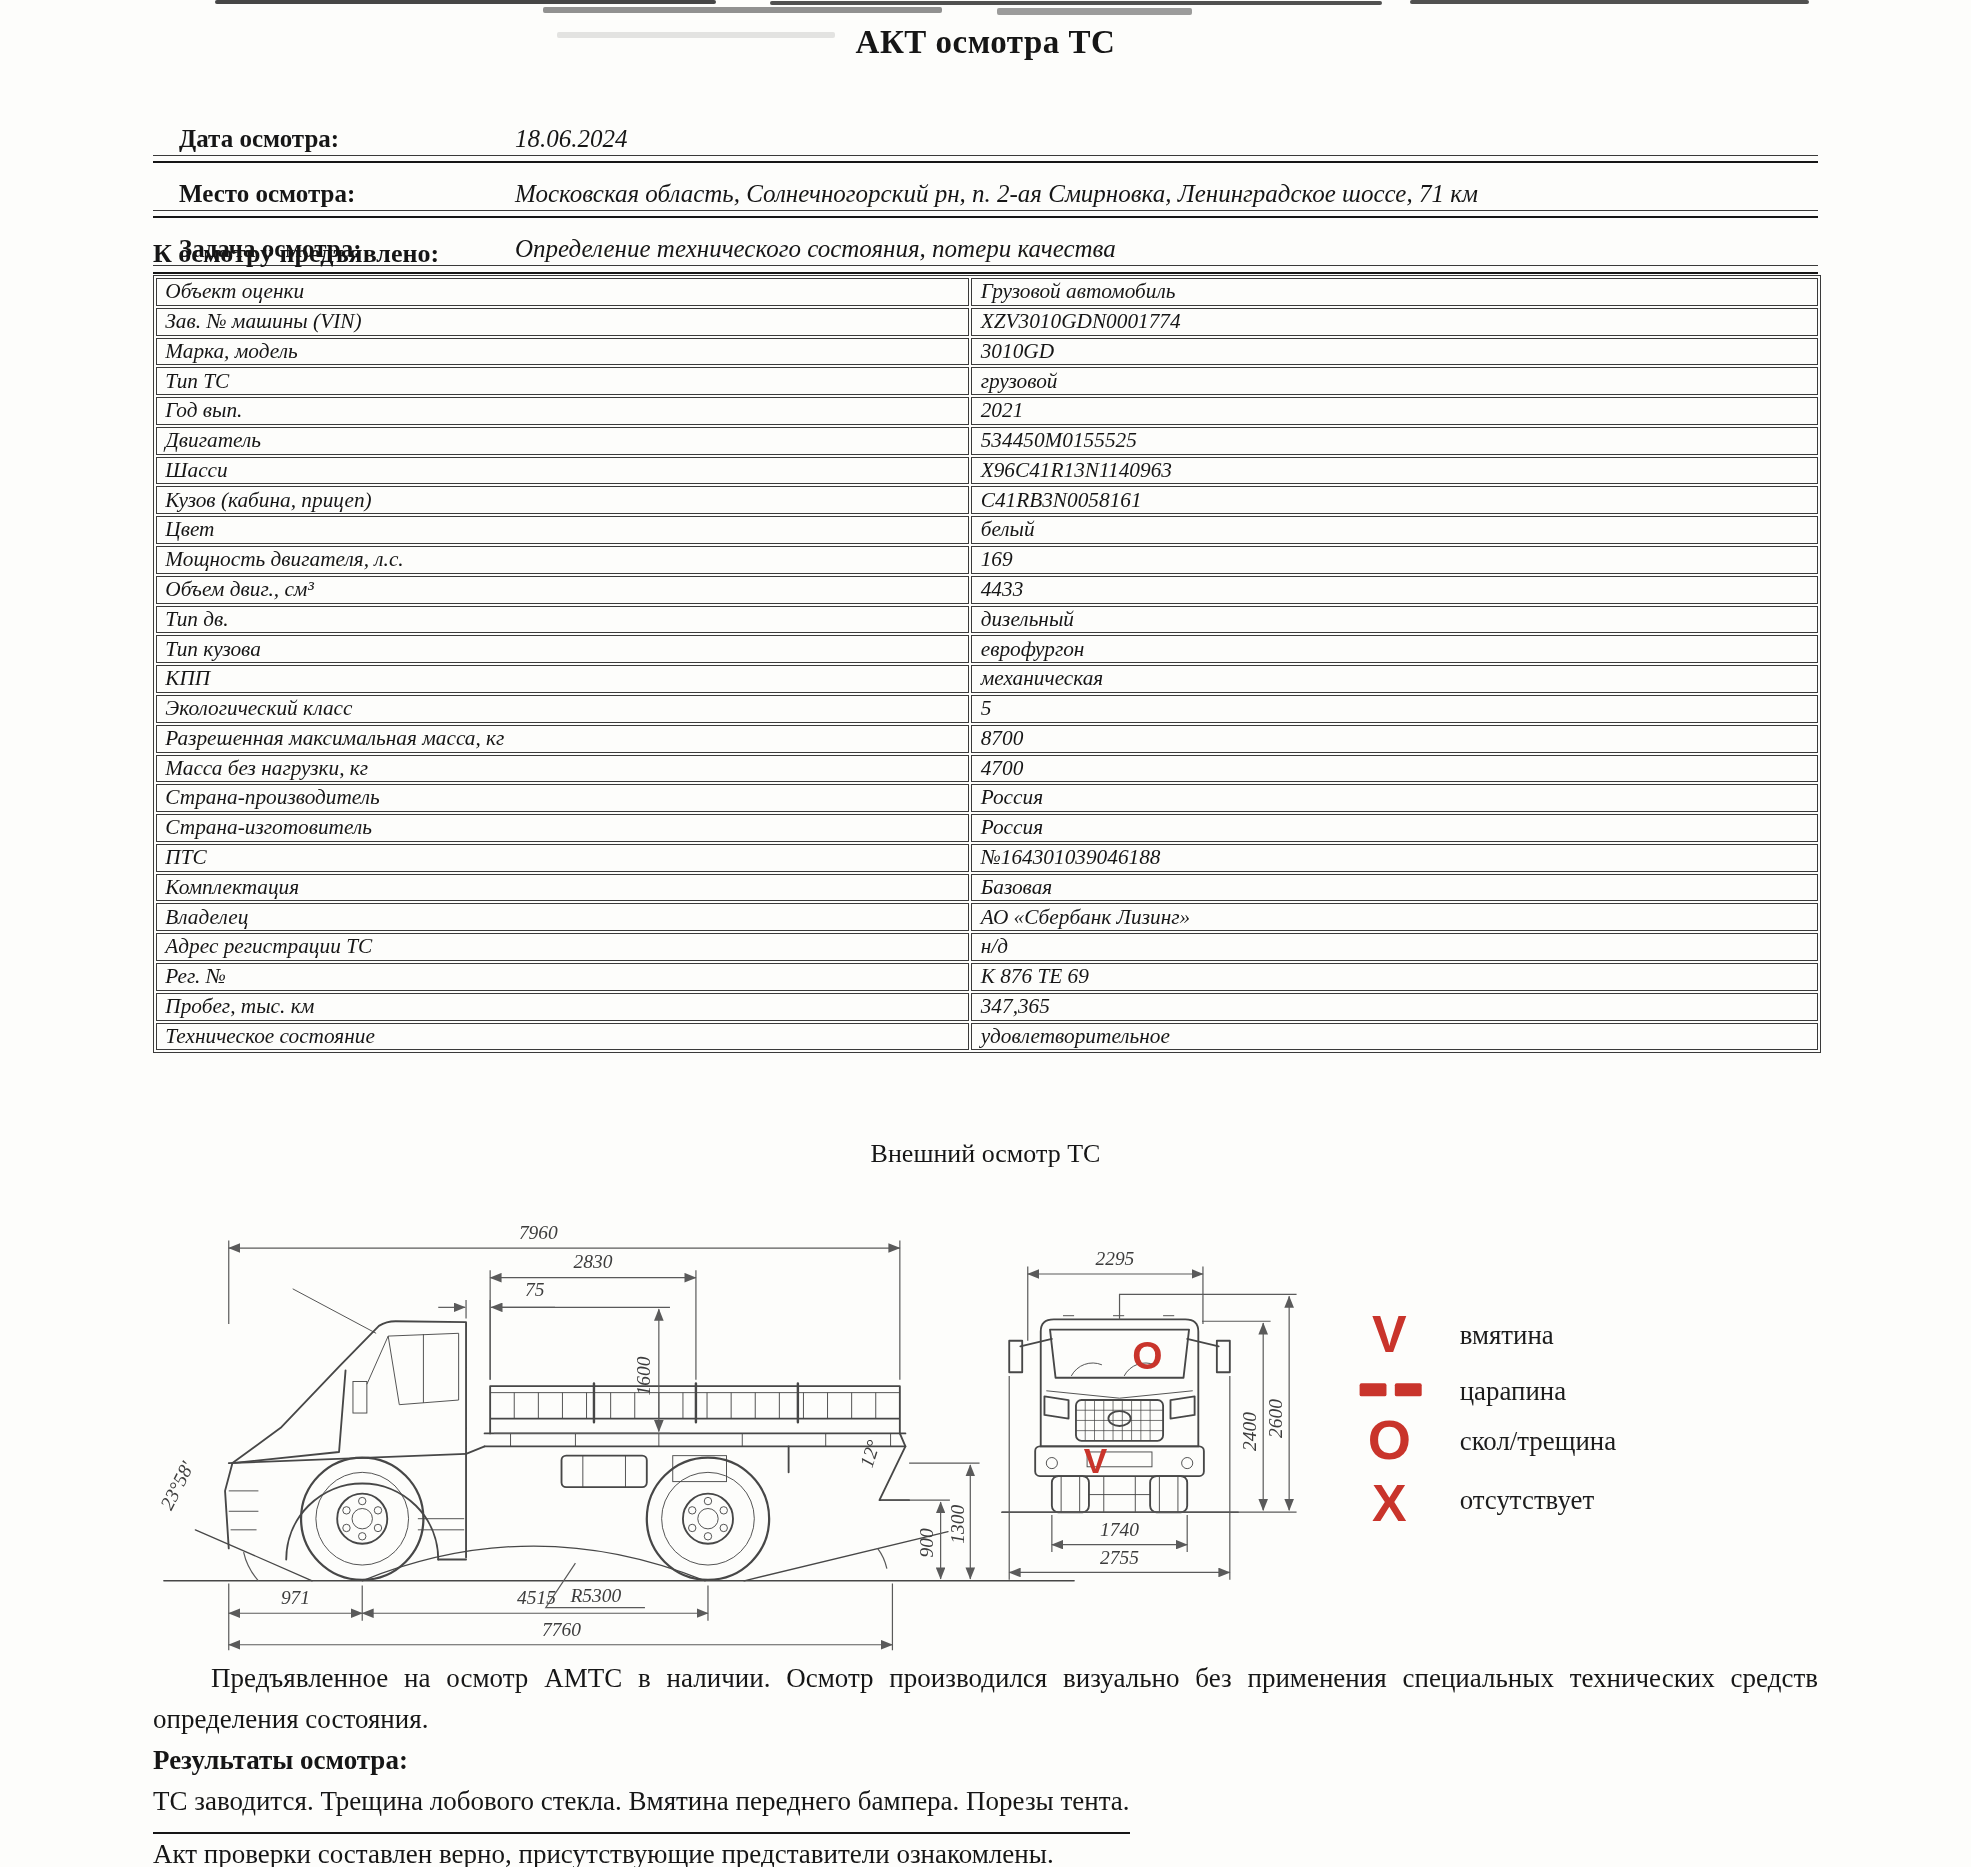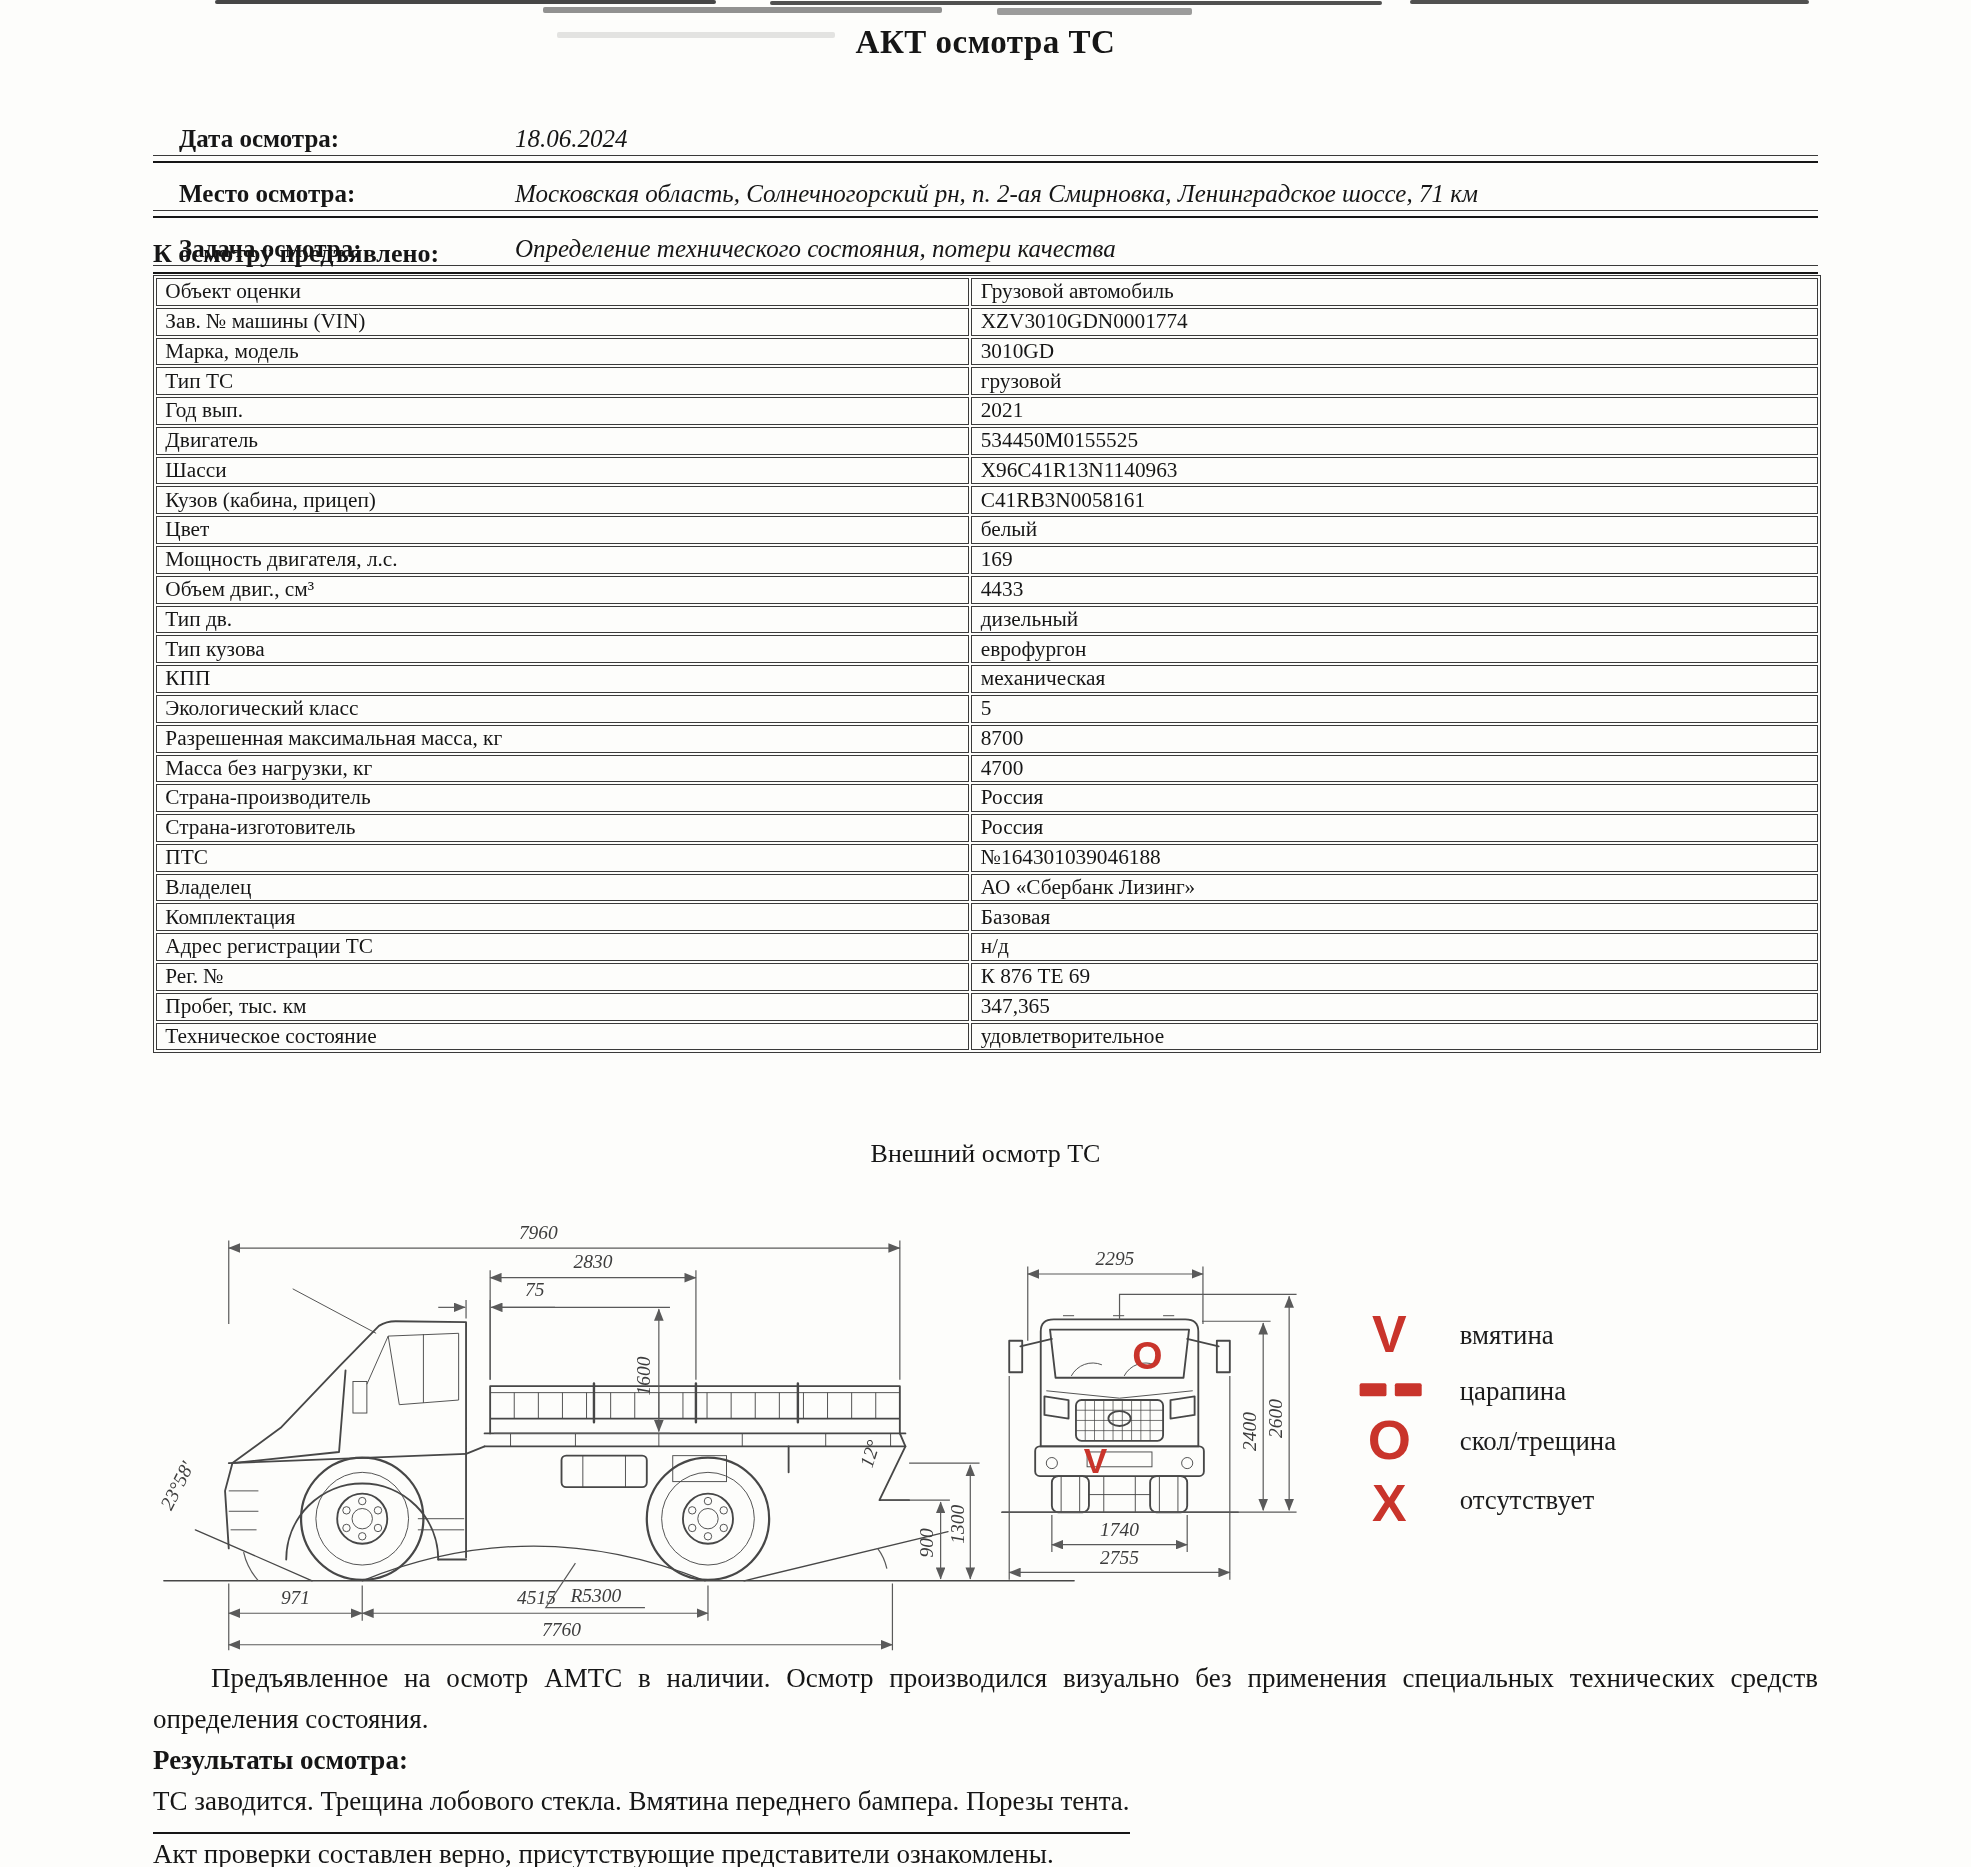--- a/index.html
+++ b/index.html
@@ -21,20 +21,21 @@
   .hdr-label{width:362px;font-weight:bold;font-size:25px;padding-left:26px;box-sizing:border-box;}
   .hdr-value{flex:1;font-style:italic;font-size:25px;}
   .dbl-line{height:5.6px;border-top:1.9px solid #3a3a3a;border-bottom:2.8px solid #161616;}
   
   .sec-heading{position:absolute;left:153px;font-weight:bold;font-size:26px;}
   
   table.spec{
     position:absolute;top:275px;left:153px;width:1668px;
     border-collapse:separate;border-spacing:2.3px;
     border:1.9px solid #3a3a3a;
+    font-style:italic;
   }
   table.spec td{
     border:1.4px solid #3a3a3a;
     font-size:21.3px;line-height:1.1;
     height:24px;padding:0.9px 5.6px 0.9px 8.3px;
     background:#fdfdfb;white-space:nowrap;overflow:hidden;
   }
   td.k{width:49%;}
   td.v{width:51%;}
   
@@ -183,27 +184,27 @@
         <td class="k">Страна-изготовитель</td>
         <td class="v">Россия</td>
       </tr>
 
       <tr>
         <td class="k">ПТС</td>
         <td class="v">№164301039046188</td>
       </tr>
 
       <tr>
+        <td class="k">Комплектация</td>
+        <td class="v">Базовая</td>
+      </tr>
+
+      <tr>
         <td class="k">Владелец</td>
         <td class="v">АО «Сбербанк Лизинг»</td>
-      </tr>
-
-      <tr>
-        <td class="k">Комплектация</td>
-        <td class="v">Базовая</td>
       </tr>
 
       <tr>
         <td class="k">Адрес регистрации ТС</td>
         <td class="v">н/д</td>
       </tr>
 
       <tr>
         <td class="k">Рег. №</td>
         <td class="v">К 876 ТЕ 69</td>

